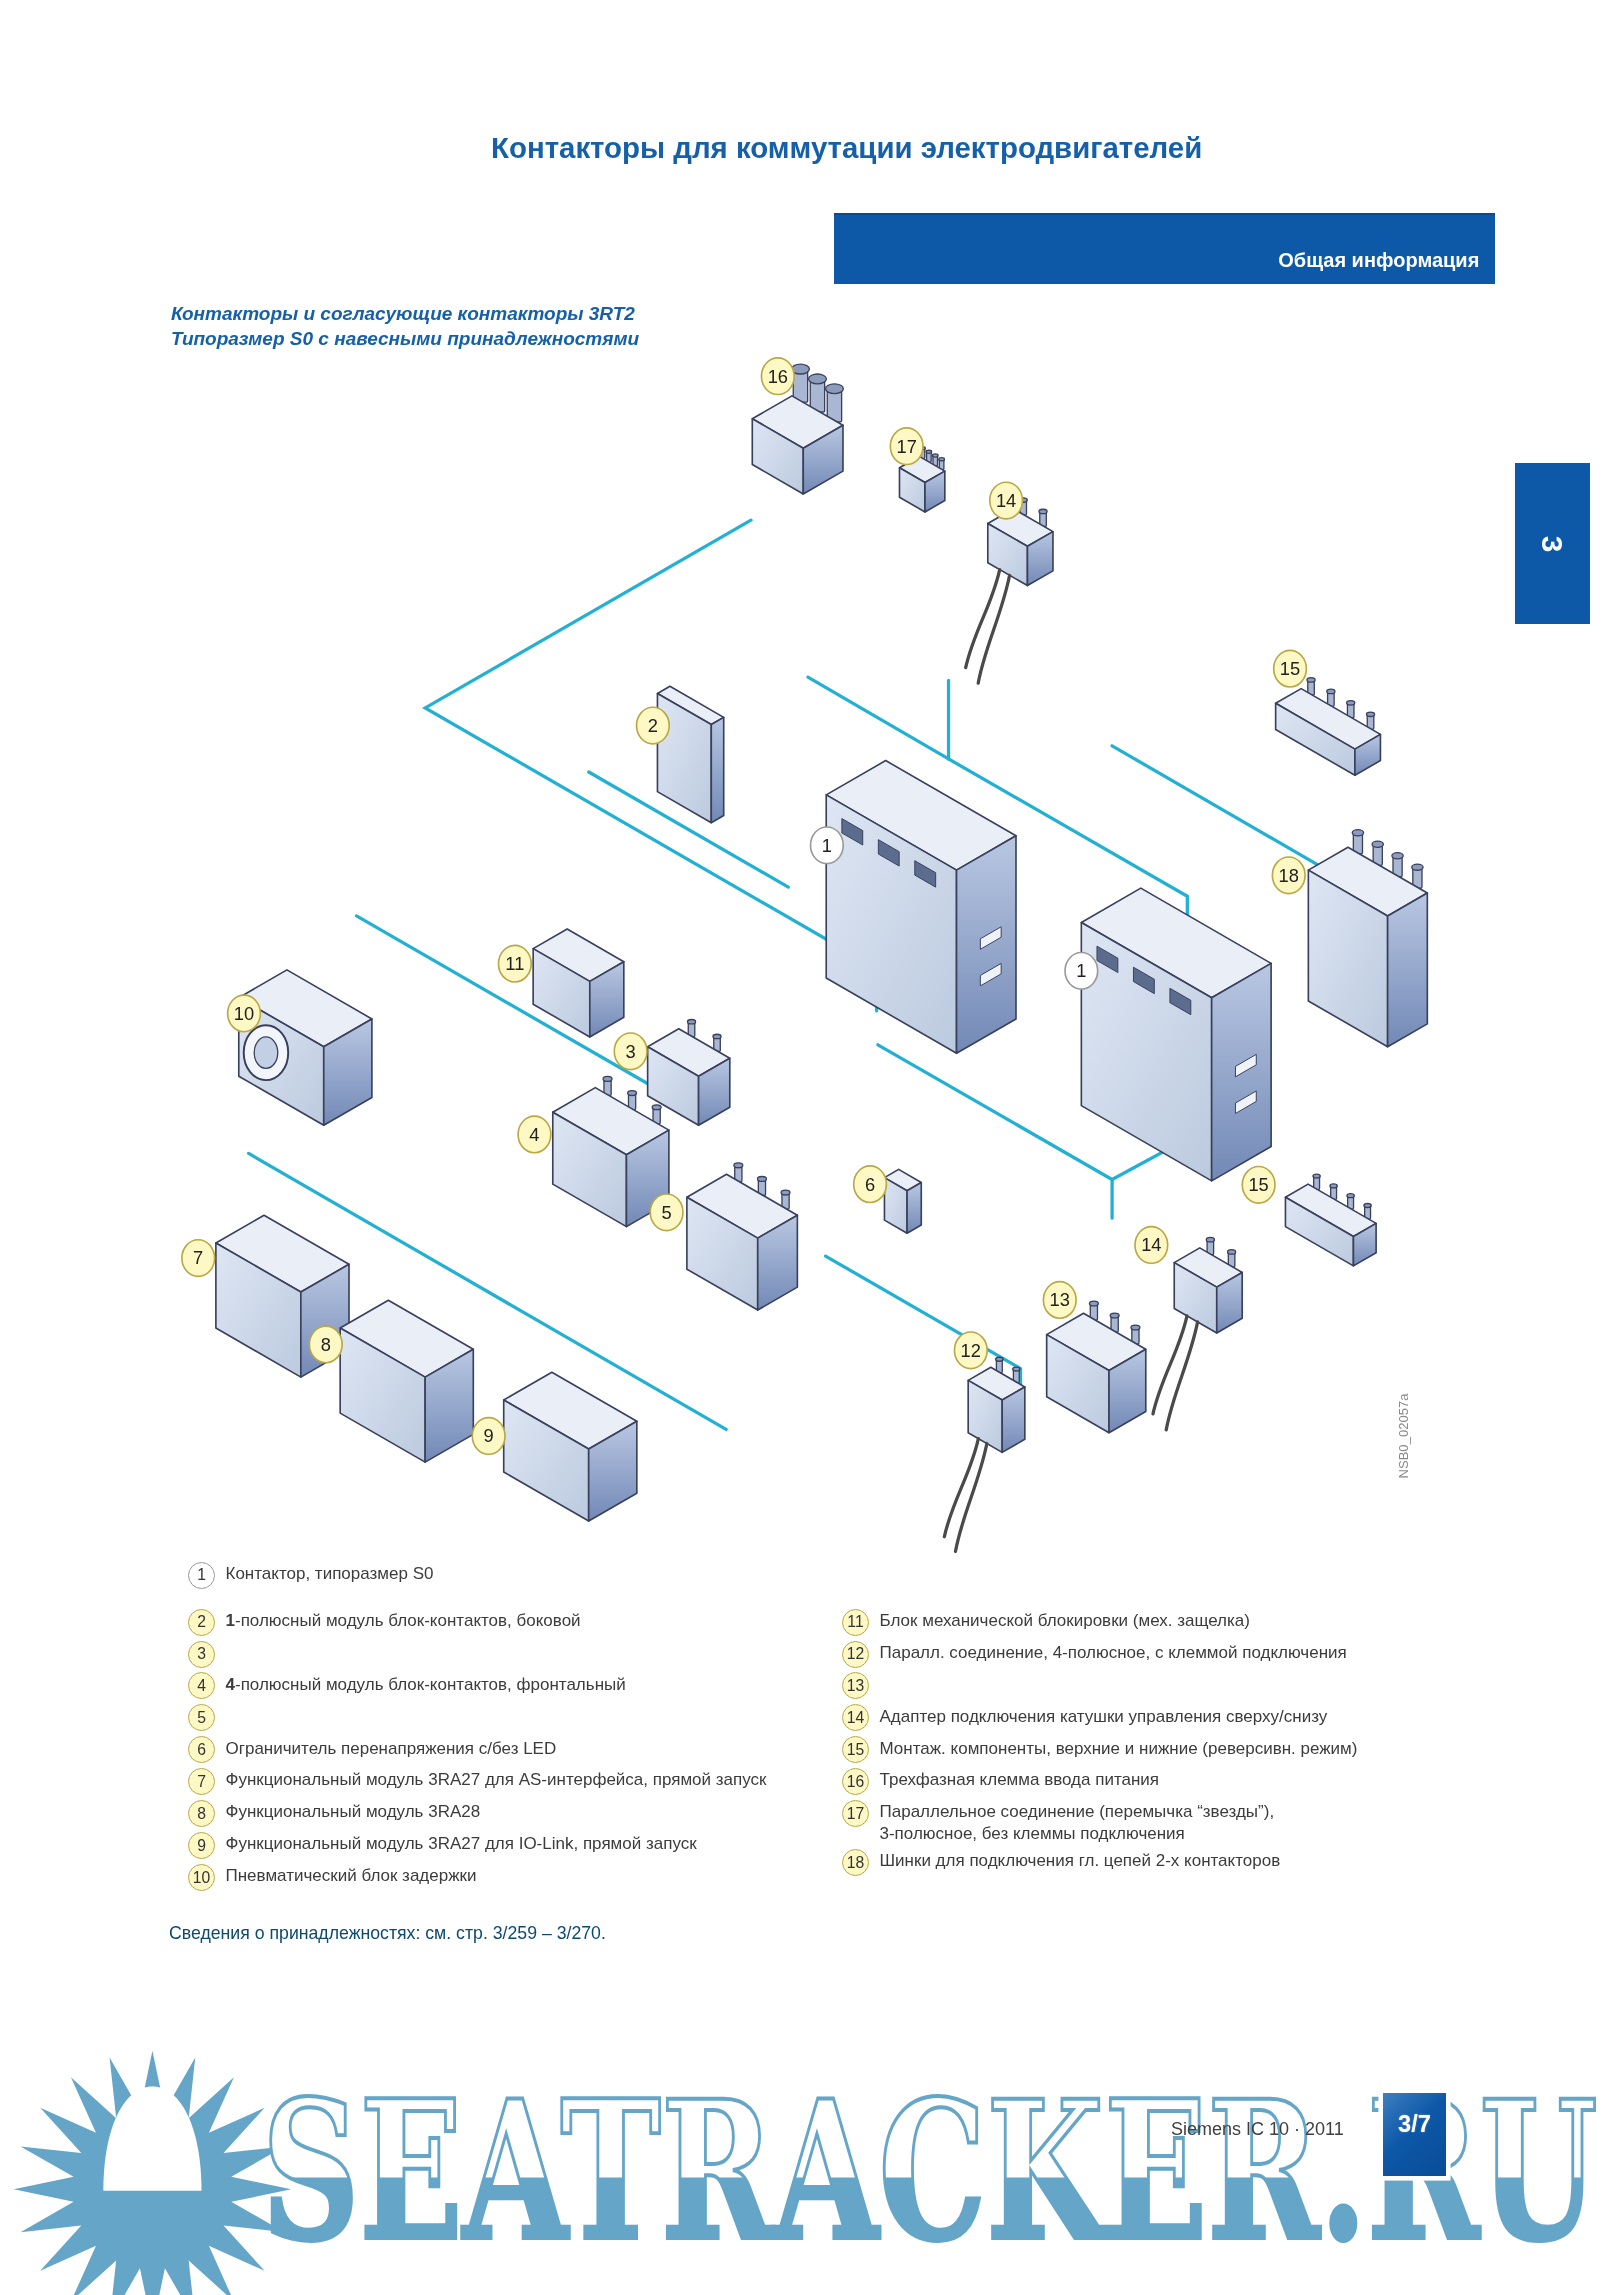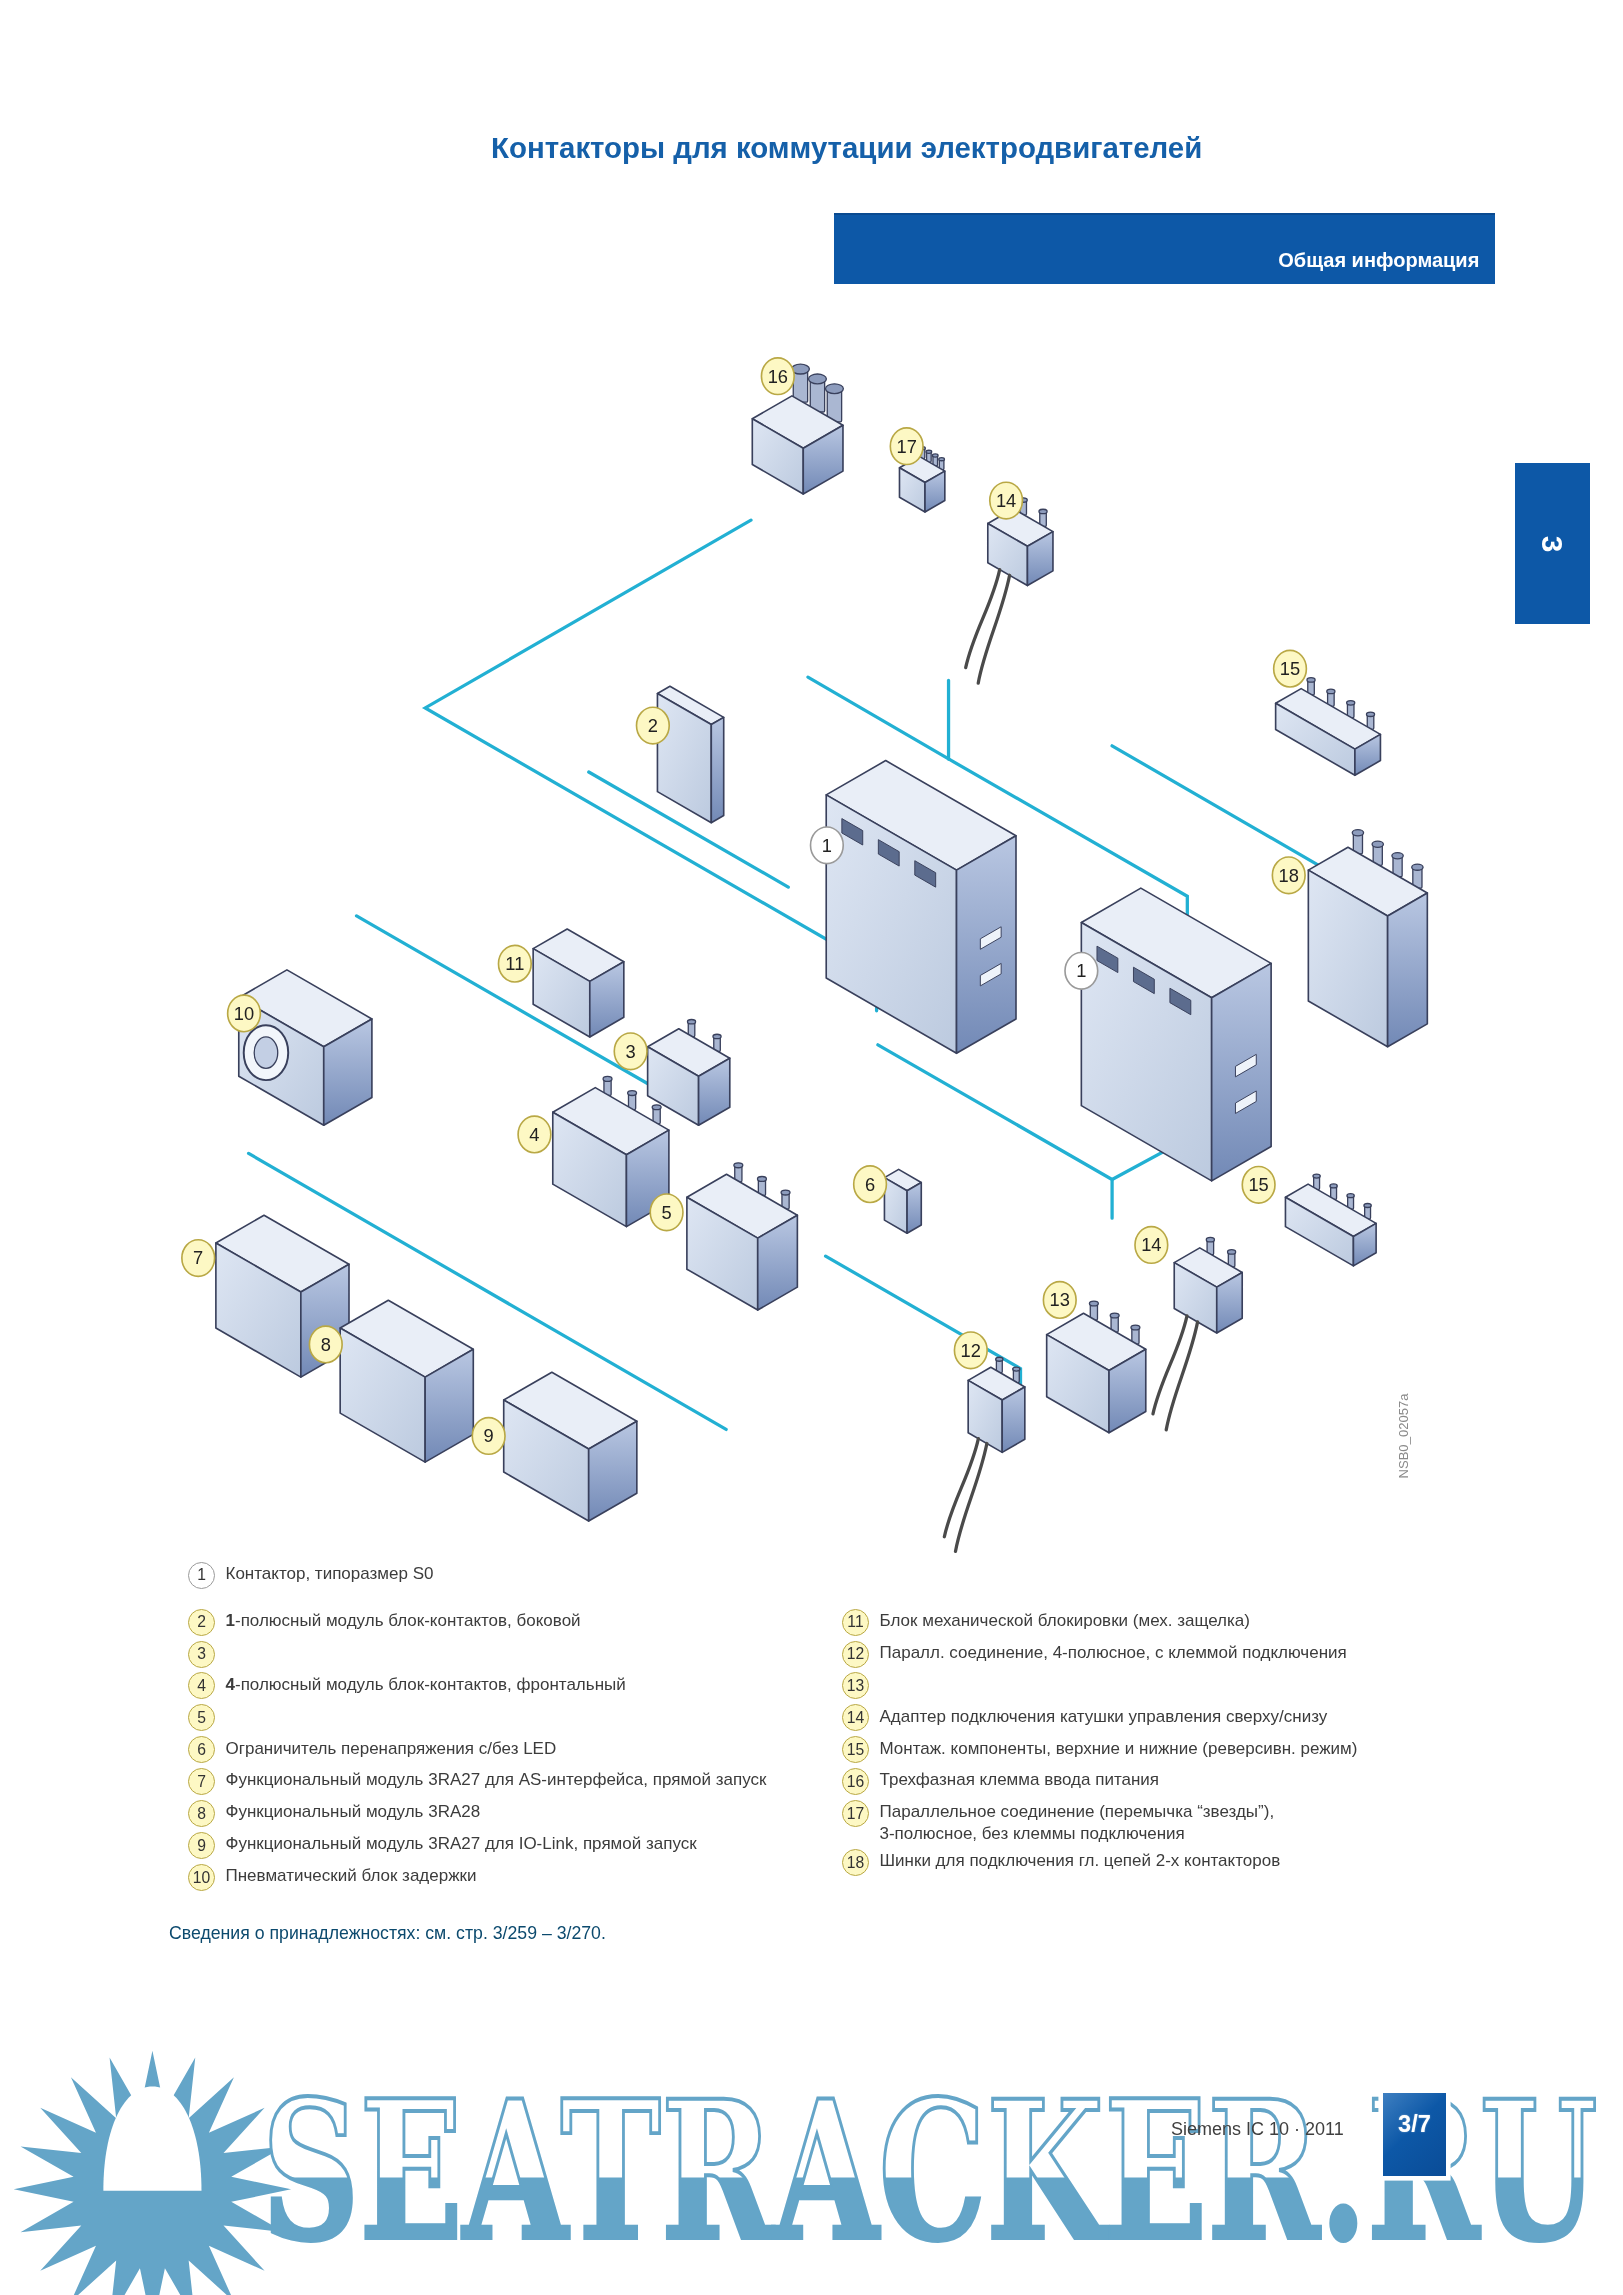--- a/index.html
+++ b/index.html
@@ -62,20 +62,24 @@
 <body>
 
 <div class="page">
 
   <div class="abs banner">
     <span>Общая информация</span>
   </div>
 
   <div class="abs page-title">Контакторы для коммутации электродвигателей</div>
 
+  <div class="abs subtitle">
+    <div>Контакторы и согласующие контакторы 3RT2</div>
+    <div>Типоразмер S0 с навесными принадлежностями</div>
+  </div>
 
   <div class="abs side-tab">
     <span>3</span>
   </div>
 
   <svg id="diagram" class="abs" viewBox="0 0 2481 3508" xmlns="http://www.w3.org/2000/svg">
     <defs>
       <linearGradient id="sideGrad" x1="0" y1="0" x2="0" y2="1">
         <stop offset="0" stop-color="#b9c7e2"></stop>
           <stop offset="1" stop-color="#7289b6"></stop>

